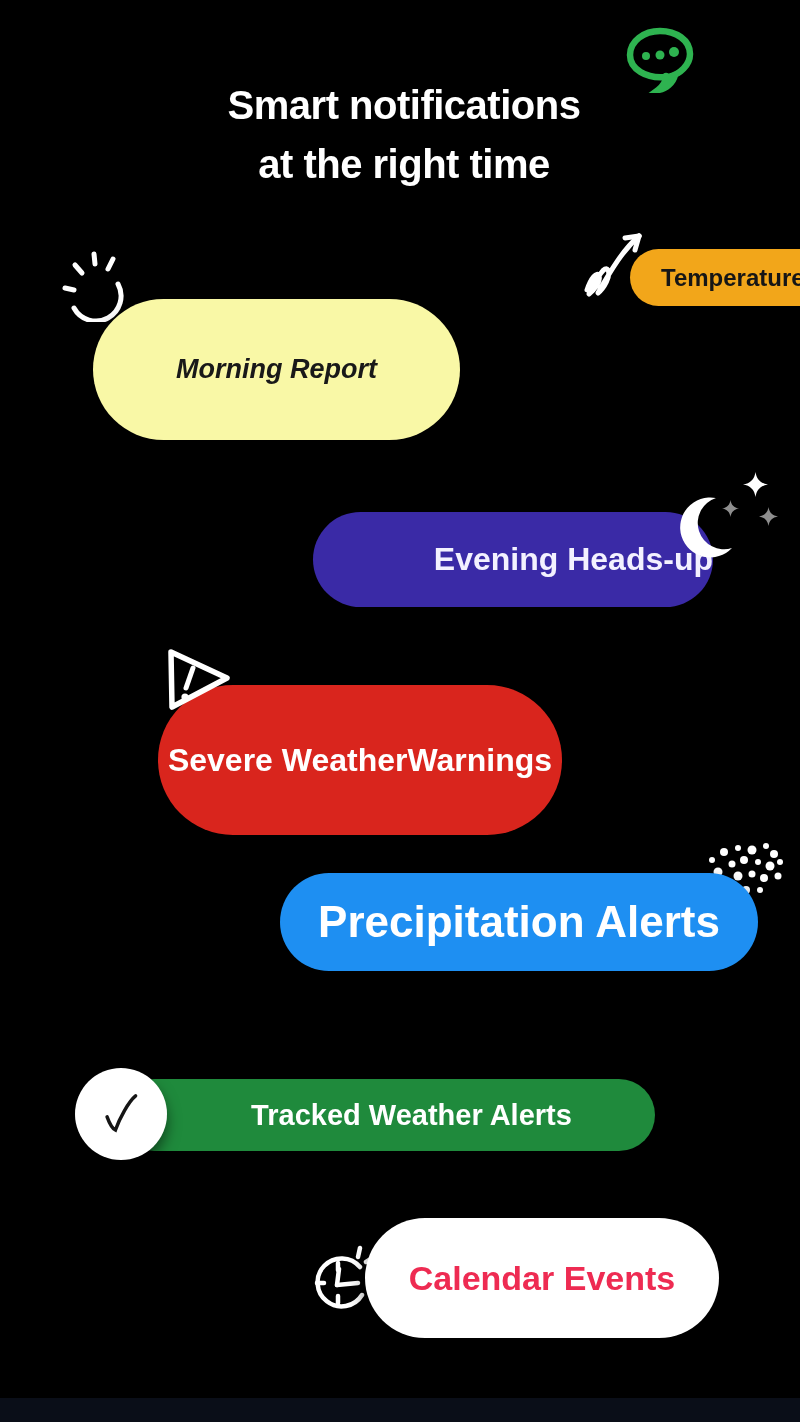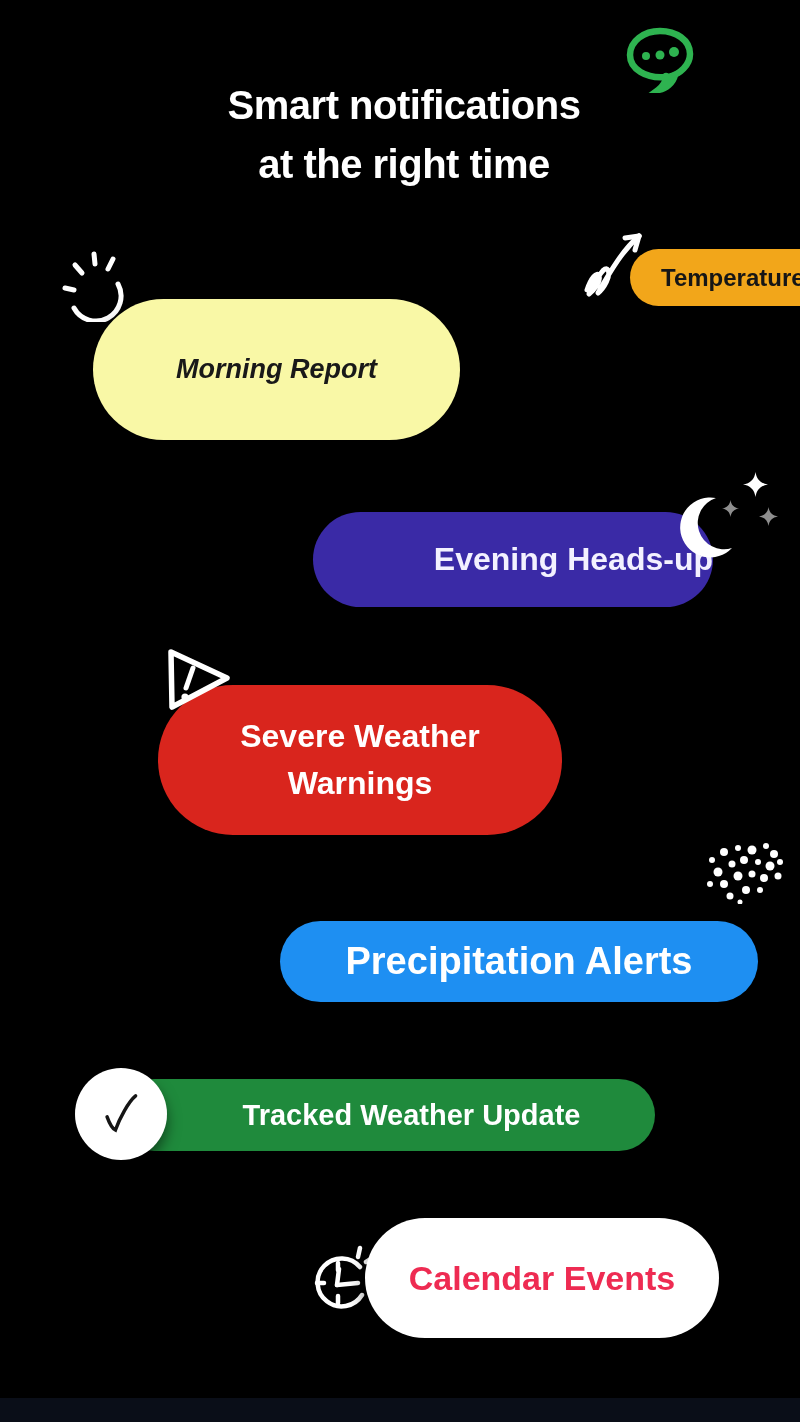--- a/index.html
+++ b/index.html
@@ -12,22 +12,22 @@
     left:4px;top:76px;width:800px;text-align:center;
     color:#fff;font-size:40px;font-weight:700;line-height:59px;letter-spacing:-0.5px;
   }
   .pill{
     display:flex;align-items:center;justify-content:center;text-align:center;
     font-weight:600;box-shadow:0 10px 18px rgba(0,0,0,.55);
   }
   .pill-temperature{left:630px;top:249px;width:210px;height:57px;border-radius:29px;font-size:24px;font-weight:600;justify-content:flex-start;padding-left:31px;box-sizing:border-box;}
   .pill-morning{left:93px;top:299px;width:367px;height:141px;border-radius:71px;font-size:27px;font-style:italic;}
   .pill-evening{left:313px;top:512px;width:400px;height:95px;border-radius:48px;font-size:32px;z-index:1;justify-content:flex-end;}
-  .pill-severe{left:158px;top:685px;width:404px;height:150px;border-radius:75px;font-size:32px;line-height:47px;flex-direction:column;z-index:1;}
-  .pill-precip{left:280px;top:921px;width:478px;height:81px;border-radius:49px;font-size:38px;}
+  .pill-severe{left:158px;top:685px;width:404px;height:150px;border-radius:75px;font-size:32px;line-height:47px;flex-direction:row;z-index:1;}
+  .pill-precip{left:280px;top:873px;width:478px;height:98px;border-radius:49px;font-size:44px;}
   .pill-tracked{left:118px;top:1079px;width:537px;height:72px;border-radius:36px;font-size:29px;padding-left:64px;padding-right:14px;box-sizing:border-box;z-index:1;}
   .pill-calendar{left:365px;top:1218px;width:354px;height:120px;border-radius:60px;font-size:34px;}
   .check-circle{
     left:75px;top:1068px;width:92px;height:92px;border-radius:50%;z-index:2;
     display:flex;align-items:center;justify-content:center;
     box-shadow:0 8px 14px rgba(0,0,0,.5);
   }
   .icon{pointer-events:none;}
   .bottom-bar{left:0;top:1398px;width:800px;height:24px;}
 </style>
@@ -135,21 +135,21 @@
         <circle cx="60" cy="50" r="3"></circle>
       <circle cx="40" cy="62" r="2.5"></circle>
     </g>
   </svg>
 
   <div class="abs pill pill-precip" style="background: rgb(30, 143, 242); color: rgb(255, 255, 255);">
     <span>Precipitation Alerts</span>
   </div>
 
   <div class="abs pill pill-tracked" style="background: rgb(31, 138, 60); color: rgb(255, 255, 255);">
-    <span>Tracked Weather Update</span>
+    <span>Tracked Weather Alerts</span>
   </div>
 
   <div class="abs check-circle" style="background: rgb(255, 255, 255);">
     <svg width="64" height="64" viewBox="0 0 92 92" class="icon">
       <path d="M26,50 C30,61 34,67 38,69 C44,52 57,28 67,20" stroke="#151515" stroke-width="5" fill="none" stroke-linecap="round"></path>
     </svg>
   </div>
 
   <svg class="abs icon" style="left:308px;top:1243px" width="62" height="70" viewBox="0 0 62 70">
     <g stroke="#FFFFFF" stroke-width="4.5" fill="none" stroke-linecap="round">

